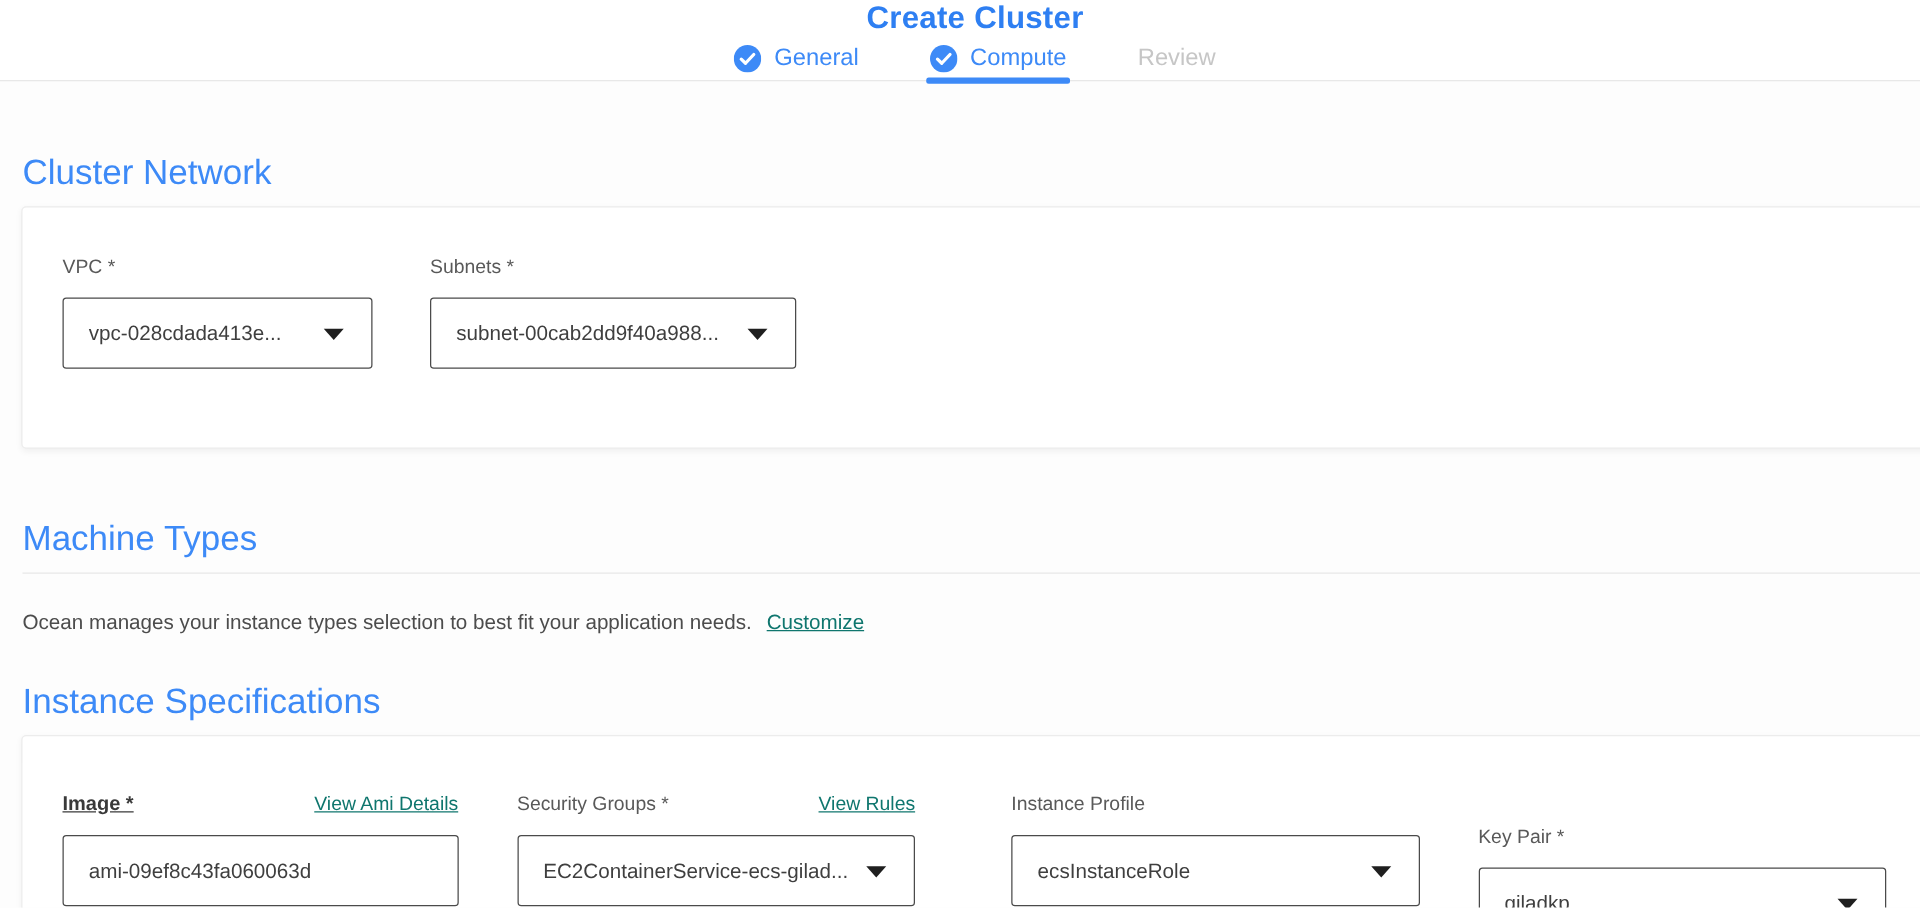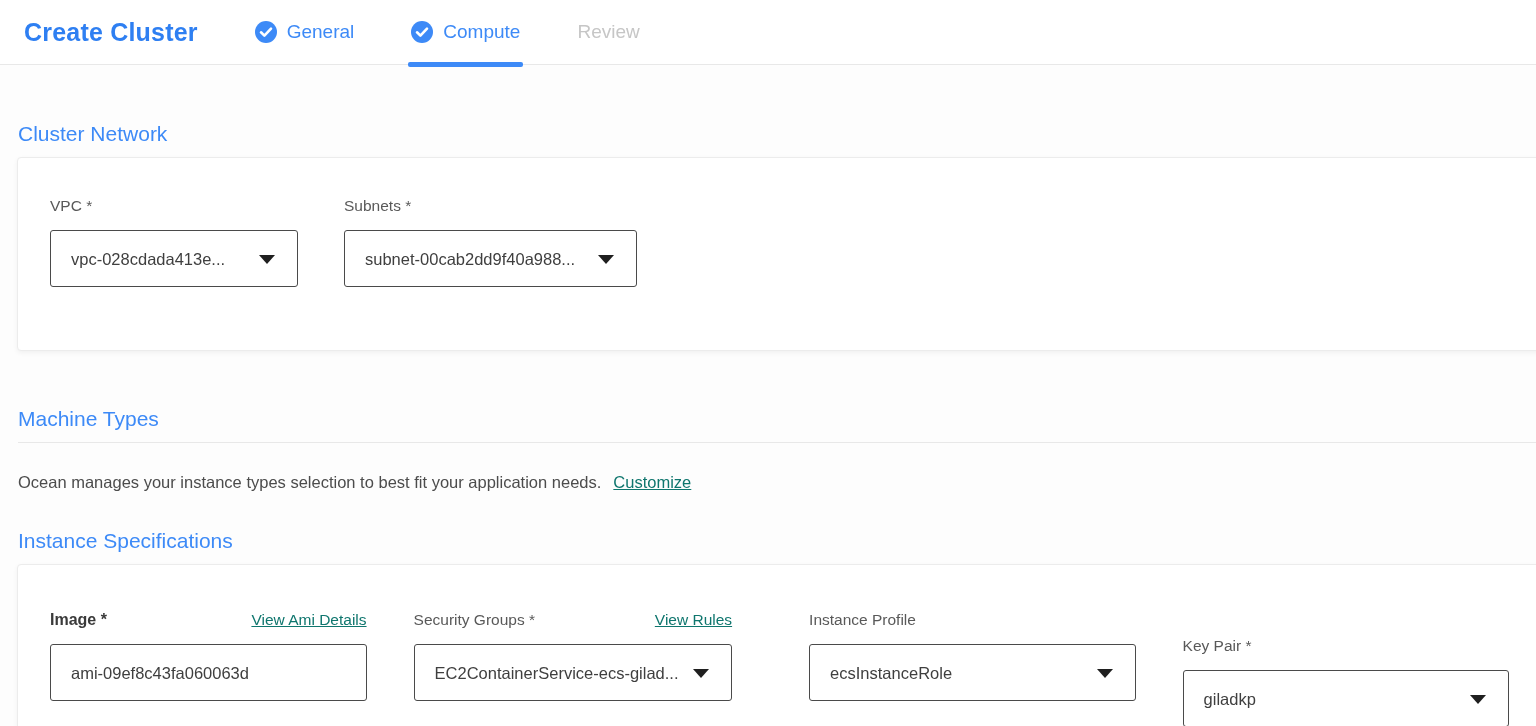--- a/index.html
+++ b/index.html
@@ -11,20 +11,21 @@
     color: #4c4c4c;
   }
 
   
   .topbar {
     position: relative; height: 65px;
     display: flex; align-items: center;
     padding-left: 24px;
     border-bottom: 1px solid #e8e8e8;
     background: #fff;
+    flex-direction: column;
   }
   .page-title {
     font-size: 25px; font-weight: 700; color: #2e7ff2;
     letter-spacing: 0.2px;
   }
   .tabs { display: flex; height: 100%; margin-left: 57px; }
   .tab {
     position: relative; display: flex; align-items: center; gap: 10px;
     height: 100%; margin-right: 57px; cursor: pointer;
     font-size: 19px; color: #3d8af7;
@@ -32,21 +33,21 @@
   .tab.active::after {
     content: ""; position: absolute; left: -3px; right: -3px; bottom: -3px;
     height: 5px; background: #3d8af7; border-radius: 2px;
   }
   .tab.disabled { color: #c6c6c6; cursor: default; }
   .check-icon { width: 22px; height: 22px; display: block; }
 
   
   .section-heading {
     margin: 0 0 0 18px;
-    font-size: 21px; font-weight: 400; color: #3d8af7;
+    font-size: 28px; font-weight: 400; color: #3d8af7;
   }
   .h-cluster { padding-top: 57px; }
   .h-machine { padding-top: 56px; }
   .h-instance { padding-top: 37px; }
 
   .card {
     background: #fff;
     border: 1px solid #ececec;
     border-radius: 4px;
     box-shadow: 0 2px 5px rgba(0,0,0,0.05);
@@ -59,21 +60,21 @@
   .field { display: flex; flex-direction: column; }
   .field-label {
     font-size: 15.5px; color: #595959; margin-bottom: 15px;
     white-space: nowrap;
   }
   .label-line {
     display: flex; justify-content: space-between; align-items: baseline;
     margin-bottom: 15px;
   }
   .label-line .field-label { margin-bottom: 0; }
-  .field-label.strong { font-weight: 700; color: #3a3a3a; font-size: 16px; }
+  .field-label.strong { font-weight: 700; color: #3a3a3a; font-size: 16px; text-decoration: underline; }
 
   .control {
     height: 57px; border: 1.5px solid #4a4a4a; border-radius: 3px;
     background: #fff; display: flex; align-items: center;
     padding: 2px 22px 0 20px; font-size: 16.5px; color: #3f3f3f;
     white-space: nowrap;
   }
   .select { justify-content: space-between; cursor: pointer; }
   .caret {
     width: 0; height: 0; margin-left: 14px; flex: 0 0 auto;

